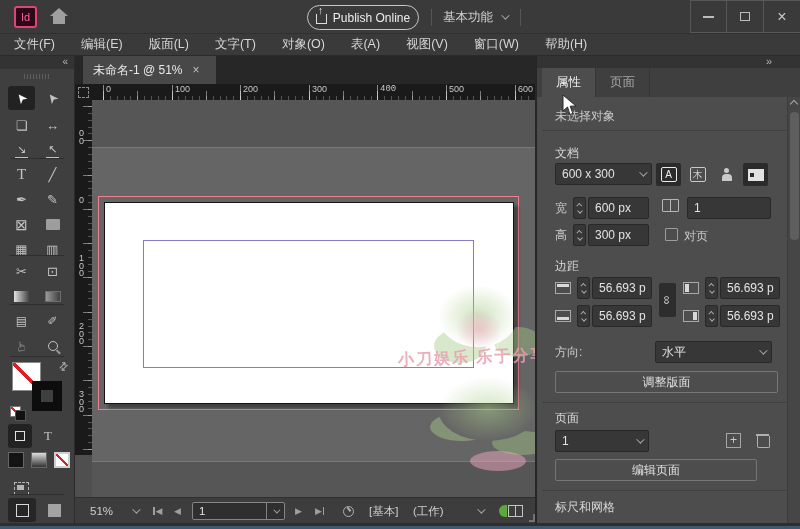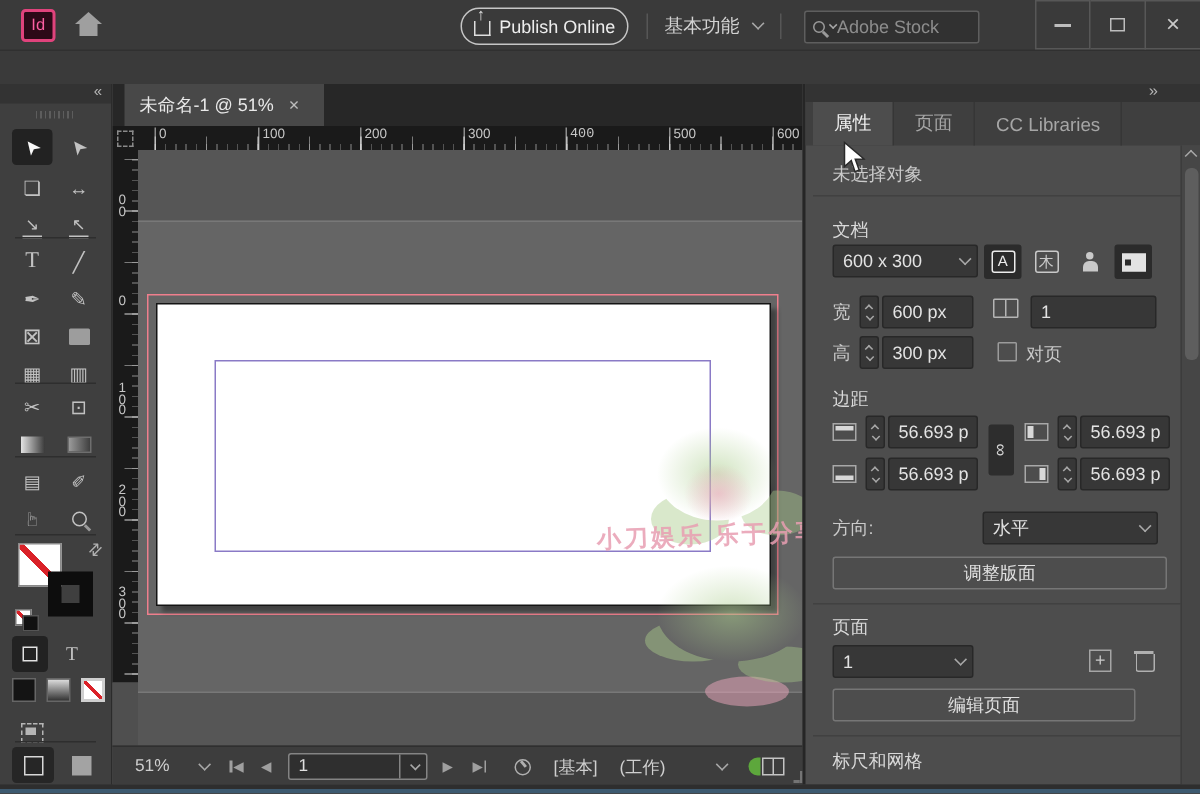--- a/index.html
+++ b/index.html
@@ -205,38 +205,45 @@
     <div class="publish-btn">
       <span class="upicon"></span>
       <span>Publish Online</span>
     </div>
     <div class="tb-divider" style="left:431px"></div>
     <div class="workspace-switch">
       <span>基本功能</span>
       <span class="chev down"></span>
     </div>
     <div class="tb-divider" style="left:520px"></div>
-    <div class="search-box">
-      <span class="mag"></span>
-      <span class="chev down" style="width:4px;height:4px;border-width:1px"></span>
-      <input placeholder="Adobe Stock" style="">
-    </div>
     <div class="win-controls">
       <div class="win-btn">
           <span class="min-glyph"></span>
         </div>
       <div class="win-btn">
           <span class="max-glyph"></span>
         </div>
       <div class="win-btn">
           <span class="close-glyph">×</span>
         </div>
     </div>
   </div>
 
+  <div class="menubar">
+
+  <div class="menu-item">文件(F)</div>
+      <div class="menu-item">编辑(E)</div>
+      <div class="menu-item">版面(L)</div>
+      <div class="menu-item">文字(T)</div>
+      <div class="menu-item">对象(O)</div>
+      <div class="menu-item">表(A)</div>
+      <div class="menu-item">视图(V)</div>
+      <div class="menu-item">窗口(W)</div>
+      <div class="menu-item">帮助(H)</div>
+    </div>
 
   <div class="toolbar">
     <div class="tb-head">«</div>
     <div class="tb-dots"></div>
 
     <div class="tr" style="top:30px">
       <div class="tool sel">
           <span class="g-arrow">➤</span>
         </div>
       <div class="tool">
@@ -460,21 +467,20 @@
       </div>
       <div class="grip"></div>
     </div>
   </div>
 
   <div class="panel">
     <div class="panel-topstrip">»</div>
     <div class="panel-tabs">
       <div class="ptab active">属性</div>
       <div class="ptab">页面</div>
-      <div class="ptab">CC Libraries</div>
     </div>
 
     <div class="panel-body">
       <div class="pb-abs" style="left:18px; top:11px">未选择对象</div>
       <div class="psep" style="top:33px"></div>
 
       <div class="pb-abs sec-title" style="left:18px; top:48px">文档</div>
 
       <div class="fieldbox dropdown" style="left:18px; top:66px; width:97px">
         <span>600 x 300</span>

